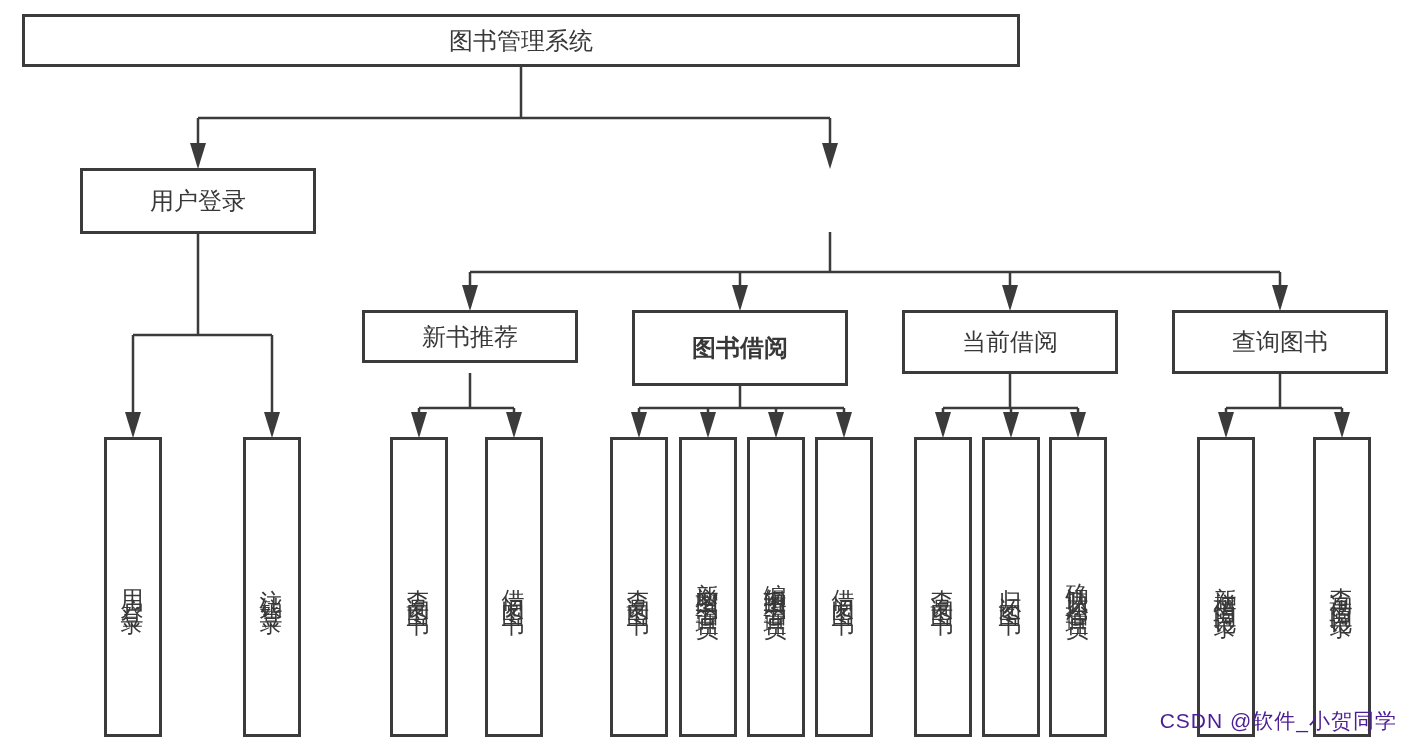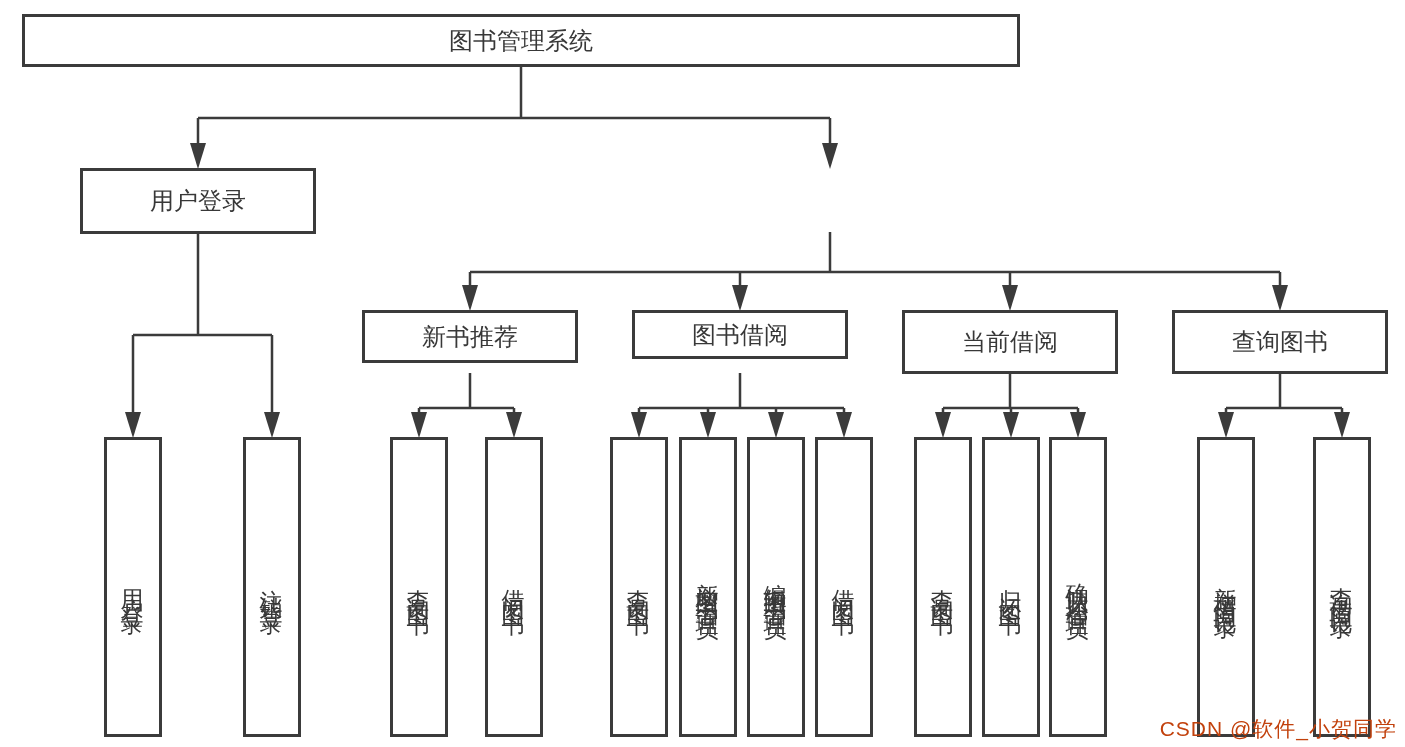--- a/index.html
+++ b/index.html
@@ -45,23 +45,23 @@
     writing-mode: vertical-rl;
     font-size: 23px;
     letter-spacing: 8px;
     color: #383838;
     z-index: 2;
     overflow: hidden;
   }
   .watermark {
     position: absolute;
     right: 8px;
-    bottom: 4px;
+    bottom: 12px;
     font-size: 21px;
-    color: #c2410c;
+    color: #4c1d95;
     letter-spacing: 1px;
     z-index: 3;
     white-space: nowrap;
     margin-top: 31px;
   }
 </style>
 </head>
 <body>
 
 <div id="stage">
@@ -104,21 +104,21 @@
       <polygon points="1218,412 1234,412 1226,438"></polygon>
       <polygon points="1334,412 1350,412 1342,438"></polygon>
     </g>
   </svg>
 
   <div class="box" style="left:22px; top:14px; width:998px; height:53px;">图书管理系统</div>
 
   <div class="box" style="left:80px; top:168px; width:236px; height:66px;">用户登录</div>
 
   <div class="box" style="left:362px; top:310px; width:216px; height:53px;">新书推荐</div>
-  <div class="box" style="left:632px; top:310px; width:216px; height:49px;">图书借阅</div>
+  <div class="box" style="left:632px; top:310px; width:216px; height:76px;font-weight:bold;">图书借阅</div>
   <div class="box" style="left:902px; top:310px; width:216px; height:64px;">当前借阅</div>
   <div class="box" style="left:1172px; top:310px; width:216px; height:64px;">查询图书</div>
 
   <div class="vbox" style="left:104px; top:437px; width:58px; height:300px;">用户登录</div>
   <div class="vbox" style="left:243px; top:437px; width:58px; height:300px;">注销登录</div>
 
   <div class="vbox" style="left:390px; top:437px; width:58px; height:300px;">查询图书</div>
   <div class="vbox" style="left:485px; top:437px; width:58px; height:300px;">借阅图书</div>
 
   <div class="vbox" style="left:610px; top:437px; width:58px; height:300px;">查询图书</div>

